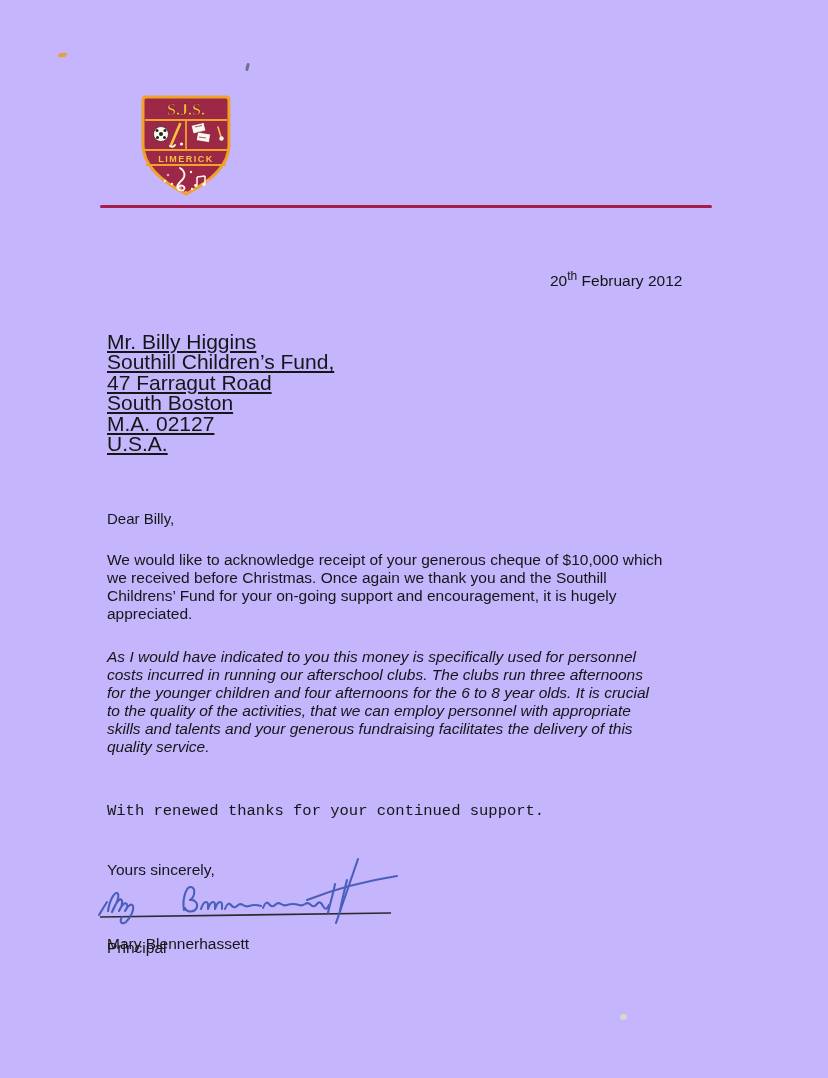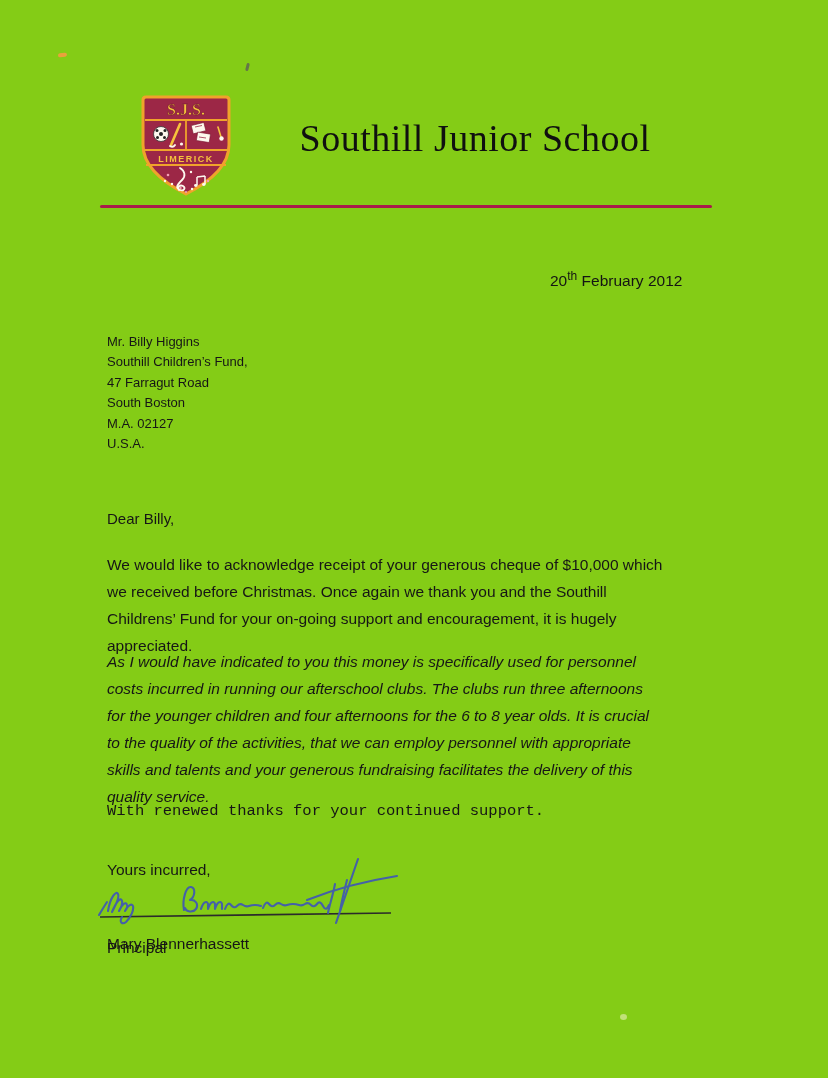--- a/index.html
+++ b/index.html
@@ -1,20 +1,20 @@
 <!DOCTYPE html>
 <html><head>
 <meta charset="utf-8">
 <style>
   html,body{margin:0;padding:0;background:#e8e8e8;}
   .page{
     position:relative;
     width:828px;height:1078px;
     margin:0 auto;
-    background:#84cc16;
+    background:#c4b5fd;
     overflow:hidden;
     font-family:"Liberation Sans", sans-serif;
     color:#161616;
   }
   
   .crest-wrap{position:absolute;left:135px;top:93px;width:102px;height:104px;}
   .school-name{
     position:absolute;left:250px;top:116px;width:450px;
     text-align:center;
     font-family:"Liberation Serif", serif;
@@ -33,25 +33,26 @@
     white-space:pre;
   }
   
   .dateline{
     position:absolute;left:550px;top:272px;
     font-size:15.5px;color:#141414;white-space:nowrap;
   }
   .dateline sup{font-size:12px;vertical-align:super;line-height:0;}
   .recipient{
     position:absolute;left:107px;top:332px;
-    font-size:13px;line-height:20.4px;
+    font-size:21px;line-height:20.4px;
     white-space:pre-line;
+    text-decoration:underline;
   }
   .salutation{position:absolute;left:107px;top:510px;font-size:15px;}
-  .para{position:absolute;left:107px;font-size:15.5px;line-height:27px;white-space:pre-line;}
+  .para{position:absolute;left:107px;font-size:15.5px;line-height:18px;white-space:pre-line;}
   .p1{top:551px;}
   .p2{top:648px;font-style:italic;}
   .closing{position:absolute;left:107px;top:802px;font-size:15.5px;font-family:Liberation Mono, monospace;}
   .signoff{position:absolute;left:107px;top:861px;font-size:15.5px;}
   .signature-svg{position:absolute;left:95px;top:853px;width:320px;height:78px;}
   .sig-name{position:absolute;left:107px;top:919px;font-size:15.5px;margin-top:16px;}
   .sig-title{position:absolute;left:107px;top:939px;font-size:15.5px;}
   
   .art-orange{position:absolute;left:58px;top:53px;width:9px;height:4px;
     background:#e9a23b;border-radius:2px;transform:rotate(-8deg);}
@@ -118,21 +119,20 @@
         <circle cx="36" cy="91" r="1.2" fill="#fdf8ee"></circle>
         <circle cx="55" cy="79" r="1.2" fill="#fdf8ee"></circle>
         <circle cx="72" cy="88" r="1.2" fill="#f2a0b5"></circle>
         <circle cx="56" cy="96" r="1.2" fill="#fdf8ee"></circle>
         <circle cx="29" cy="88" r="1.2" fill="#fdf8ee"></circle>
         <circle cx="50" cy="99" r="1.1" fill="#f2a0b5"></circle>
       </g>
     </svg>
   </div>
 
-  <div class="school-name">Southill Junior School</div>
 
   <div class="header-rule"></div>
 
   <div class="contact-block">
   </div>
 
   <div class="dateline"><span>20</span><sup>th</sup><span> February 2012</span></div>
 
   <div class="recipient">Mr. Billy Higgins
 Southill Children’s Fund,
@@ -148,21 +148,21 @@
 Childrens’ Fund for your on-going support and encouragement, it is hugely
 appreciated.</div>
   <div class="para p2">As I would have indicated to you this money is specifically used for personnel
 costs incurred in running our afterschool clubs. The clubs run three afternoons
 for the younger children and four afternoons for the 6 to 8 year olds. It is crucial
 to the quality of the activities, that we can employ personnel with appropriate
 skills and talents and your generous fundraising facilitates the delivery of this
 quality service.</div>
 
   <div class="closing">With renewed thanks for your continued support.</div>
-  <div class="signoff">Yours incurred,</div>
+  <div class="signoff">Yours sincerely,</div>
 
   <svg class="signature-svg" viewBox="0 0 320 78">
 
     <path d="M5,64 L296,60" stroke="#2b2b2b" stroke-width="1.7" fill="none"></path>
 
     <g fill="none" stroke="#3f58b5" stroke-width="2.1" stroke-linecap="round" stroke-linejoin="round" opacity="0.92">
 
       <path d="M4,62 C7,57 10,52 12,49"></path>
       <path d="M13,58 C15,45 21,37 23,41 C25,45 20,53 17,59 C22,47 26,44 27,48 C28,52 25,56 24,58 C27,51 31,48 32,52 C33,55 31,57 30,58 C33,52 37,50 38,53 C39,57 36,64 31,69 C27,72 24,69 27,64"></path>
 

